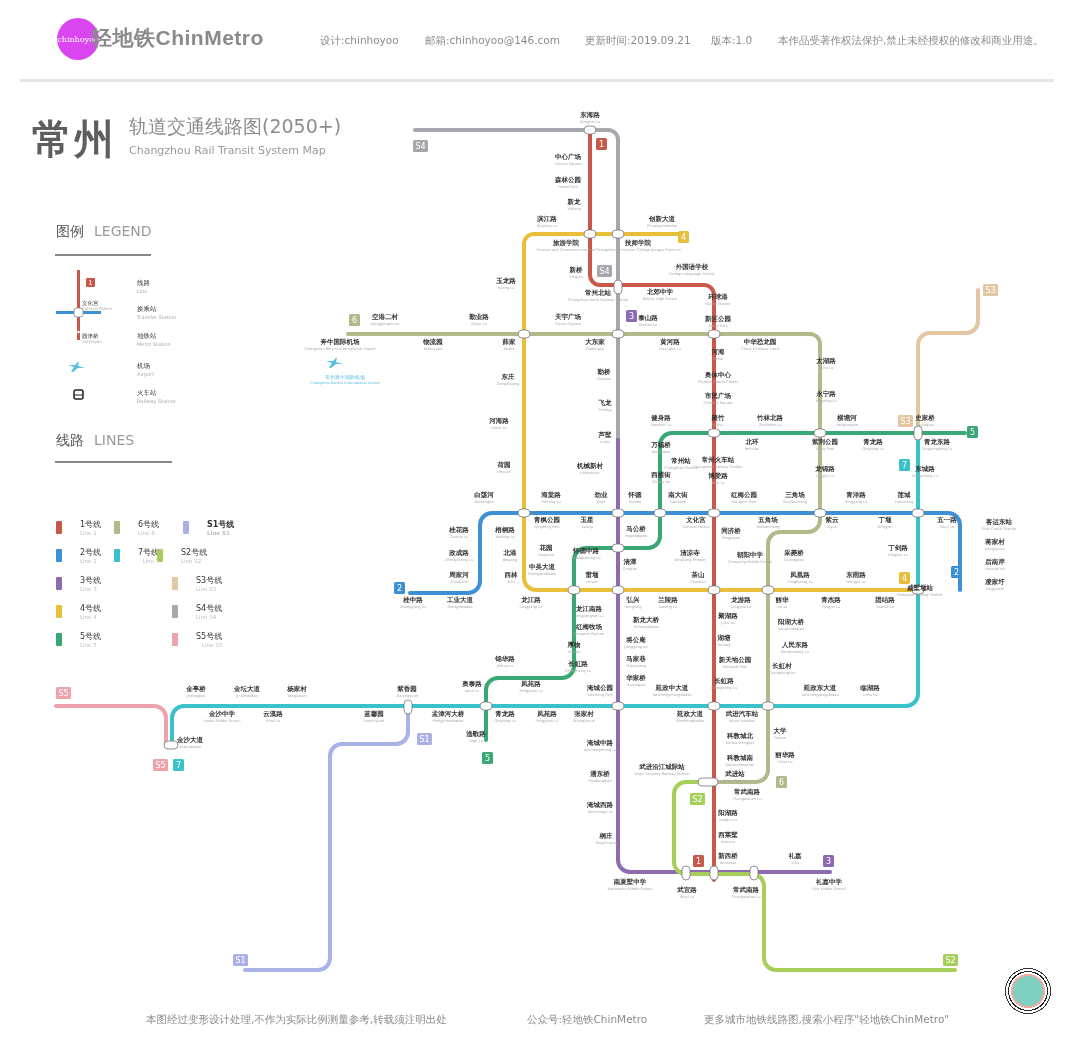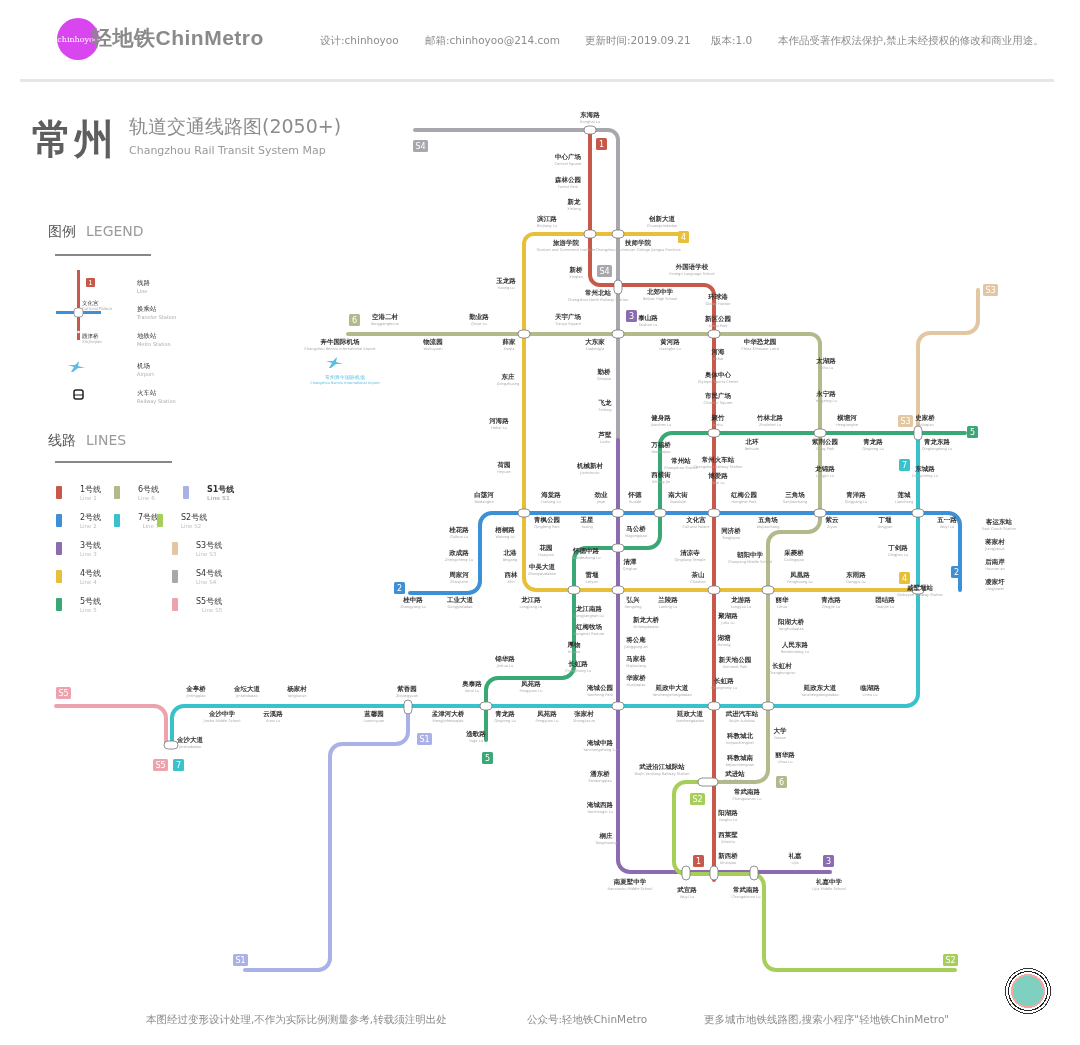--- a/index.html
+++ b/index.html
@@ -5,40 +5,40 @@
   html,body{margin:0;padding:0;background:#fff;}
   body{width:1080px;height:1045px;position:relative;overflow:hidden;font-family:"DejaVu Sans","Liberation Sans",sans-serif;color:#333;}
   .header{position:absolute;left:0;top:0;width:1080px;height:82px;}
   .logo{position:absolute;left:29px;top:18px;width:42px;height:42px;border-radius:50%;background:#d946ef;color:#fff;font-size:8px;display:flex;align-items:center;justify-content:center;font-family:"DejaVu Serif",serif;margin-left:28px;}
   .brand{position:absolute;left:91px;top:24px;font-size:21px;font-weight:bold;color:#8a8a8a;font-family:"Liberation Sans",sans-serif;letter-spacing:0.5px;}
   .meta{position:absolute;top:34px;font-size:10.5px;color:#8c8c8c;white-space:nowrap;margin-left:16px;}
   .hdr-rule{position:absolute;left:20px;top:79px;width:1034px;height:3px;background:#e6e6e8;}
   .title-cn{position:absolute;left:32px;top:112px;font-size:40px;font-weight:bold;color:#5e5e5e;letter-spacing:2px;}
   .title-sub{position:absolute;left:129px;top:114px;font-size:19px;color:#8c8c8c;}
   .title-en{position:absolute;left:129px;top:144px;font-size:11px;color:#9a9a9a;}
-  .sec-title{position:absolute;left:48px;font-size:14px;color:#555;}
+  .sec-title{position:absolute;left:56px;font-size:14px;color:#555;}
   .sec-title span.en{color:#9a9a9a;margin-left:10px;}
   .sec-rule{position:absolute;left:55px;width:96px;height:2px;background:#888;}
   .legend-item{position:absolute;left:137px;font-size:6.5px;color:#333;line-height:8px;}
   .legend-item .en{display:block;color:#aaa;font-size:5px;}
-  .line-key{position:absolute;font-size:8px;color:#333;line-height:9px;}
+  .line-key{position:absolute;font-size:8px;color:#333;line-height:9px;margin-top:35px;}
   .line-key .sw{position:absolute;left:-24px;top:1px;width:6px;height:13px;border-radius:1px;}
   .line-key .en{display:block;color:#bbb;font-size:5.5px;}
   .footer-text{position:absolute;top:1013px;font-size:10.5px;color:#8c8c8c;white-space:nowrap;}
   .qr{position:absolute;left:1000px;top:963px;width:56px;height:56px;border-radius:50%;background:radial-gradient(circle at 50% 50%, #7fd0c0 0 15px, #f3a9a0 15px 17px, #fff 17px 19px, #222 19px 20px,#fff 20px 22px,#333 22px 23px,#fff 23px);}
   svg text{font-family:"DejaVu Sans",sans-serif;}
 </style>
 </head>
 <body>
 
 <div class="header">
   <div class="logo">chinhoyoo</div>
   <div class="brand">轻地铁ChinMetro</div>
   <div class="meta" style="left:304px">设计:chinhoyoo</div>
-  <div class="meta" style="left:409px">邮箱:chinhoyoo@214.com</div>
+  <div class="meta" style="left:409px">邮箱:chinhoyoo@146.com</div>
   <div class="meta" style="left:569px">更新时间:2019.09.21</div>
   <div class="meta" style="left:695px">版本:1.0</div>
   <div class="meta" style="left:762px">本作品受著作权法保护,禁止未经授权的修改和商业用途。</div>
   <div class="hdr-rule"></div>
 </div>
 
 <div class="title-cn">常州</div>
 <div class="title-sub">轨道交通线路图(2050+)</div>
 <div class="title-en">Changzhou Rail Transit System Map</div>
 

